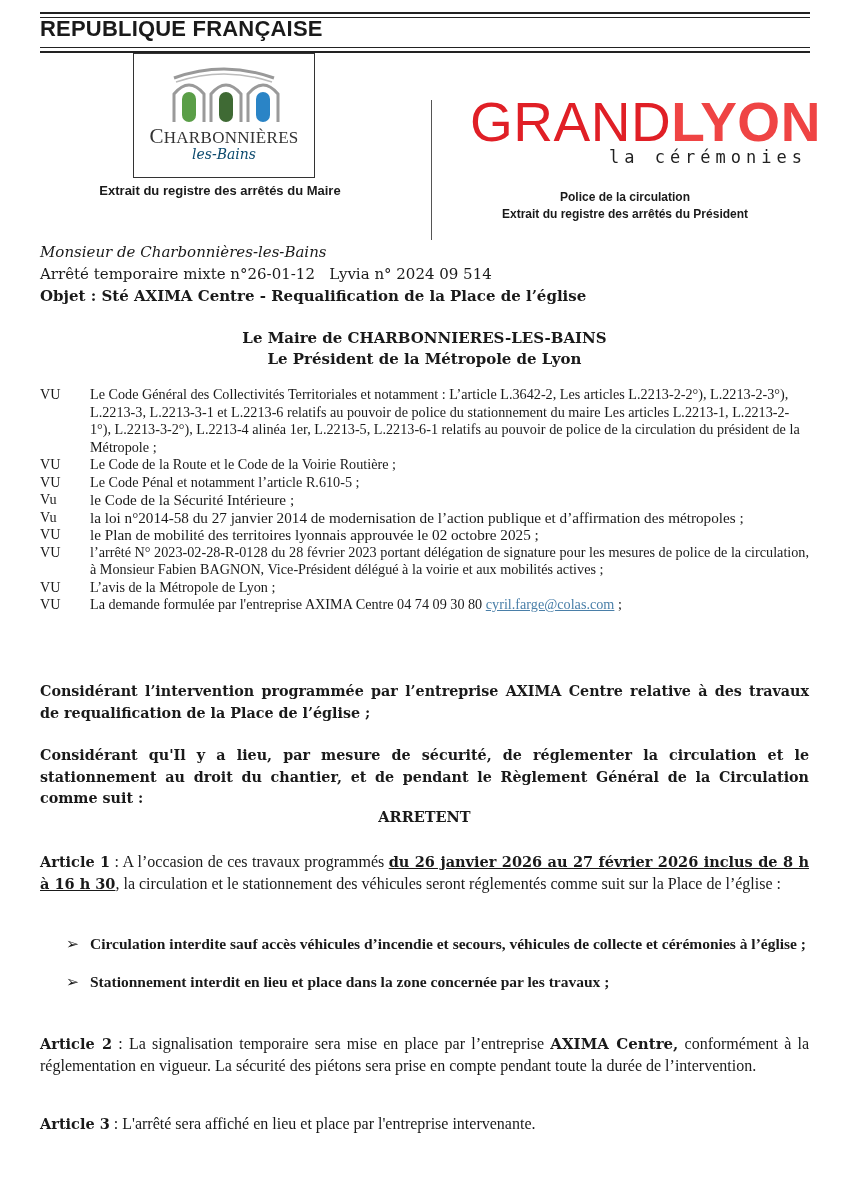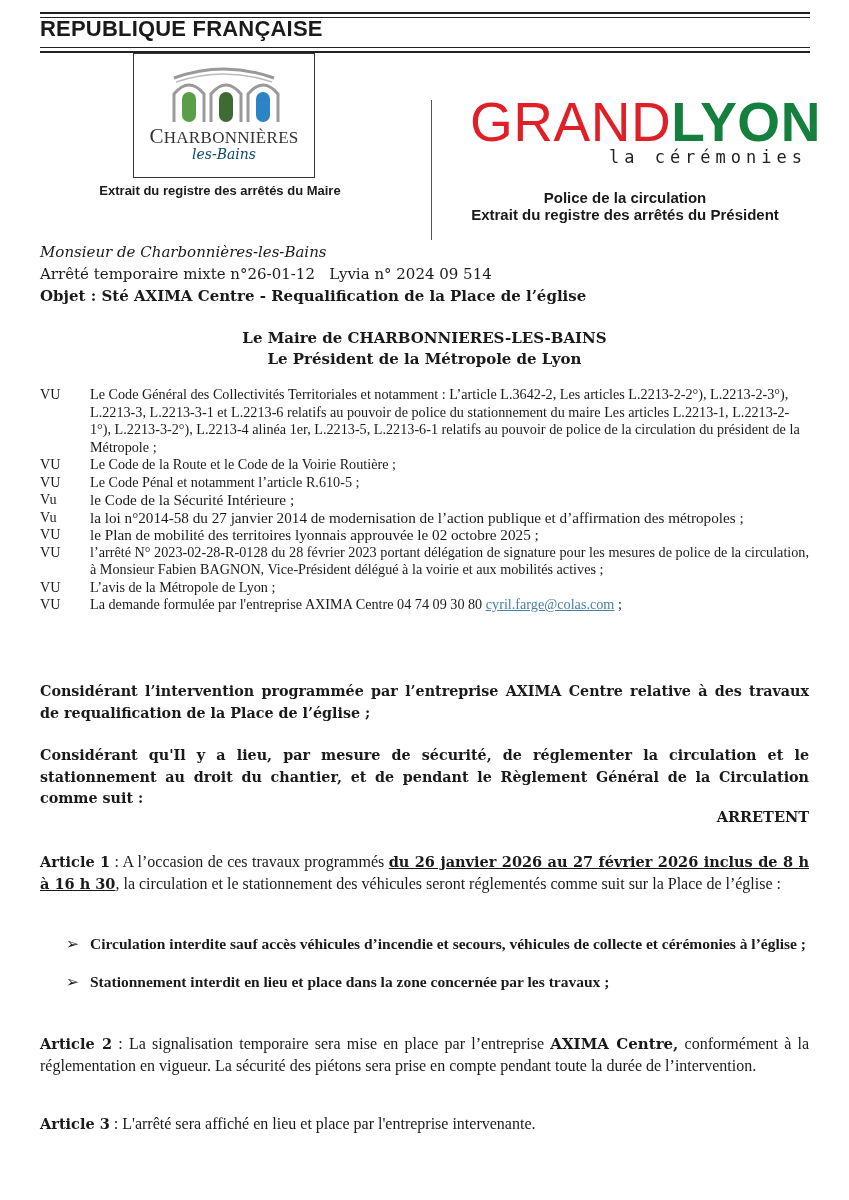--- a/index.html
+++ b/index.html
@@ -19,44 +19,44 @@
     .cb-name .big { font-size: 21px; }
     .cb-sub { position: absolute; left: 0; width: 180px; top: 92px; text-align: center; font-family: "DejaVu Serif", serif; font-style: italic; font-size: 14px; color: #0c4a6e; }
 
     .left-caption { position: absolute; left: 60px; width: 320px; top: 182px; text-align: center; font-size: 13px; font-weight: bold; line-height: 17px; }
     .vdivider { position: absolute; left: 431px; top: 100px; width: 1px; height: 140px; background: #555; }
 
     
     .gl-logo { position: absolute; left: 470px; top: 92px; width: 345px; height: 80px; }
     .gl-main { position: absolute; left: 0; top: 0; font-family: "Liberation Sans", sans-serif; font-size: 55px; line-height: 60px; letter-spacing: 0.5px; white-space: nowrap; }
     .gl-grand { color: #e01f26; font-weight: normal; }
-    .gl-lyon { color: #15803d; font-weight: bold; }
+    .gl-lyon { color: #ef4444; font-weight: bold; }
     .gl-sub { position: absolute; right: 8px; top: 55px; font-family: "DejaVu Sans Mono", monospace; font-size: 17px; letter-spacing: 5px; color: #222; }
 
-    .right-caption { position: absolute; left: 460px; width: 330px; top: 189px; text-align: center; font-size: 15px; font-weight: bold; line-height: 17px; }
+    .right-caption { position: absolute; left: 460px; width: 330px; top: 189px; text-align: center; font-size: 12px; font-weight: bold; line-height: 17px; }
 
     
     .doc { position: absolute; left: 40px; width: 769px; }
     .commune { top: 243px; font-style: italic; font-size: 15px; }
     .arrete-no { top: 265px; font-size: 15px; }
     .objet { top: 287px; font-size: 15px; font-weight: bold; }
     .authority { top: 328px; width: 769px; text-align: center; font-size: 15px; font-weight: bold; line-height: 21px; }
     .authority div { padding-left: 0; }
 
     .vu-list { top: 386px; font-family: "Liberation Serif", serif; font-size: 14.2px; line-height: 17.5px; }
     .vu-item { display: flex; margin: 0; }
     .vu-key { width: 50px; flex: 0 0 50px; }
     .vu-text { flex: 1; text-align: justify; }
     .vu-text.large { font-size: 15.2px; }
     .email-link { color: #4a7fa8; text-decoration: underline; }
 
     .consid { font-family: "DejaVu Serif", serif; font-weight: bold; font-size: 14.3px; line-height: 21.5px; text-align: justify; }
     .consid1 { top: 681px; }
     .consid2 { top: 745px; }
-    .arretent { top: 808px; text-align: right; font-family: "DejaVu Serif", serif; font-weight: bold; font-size: 14.5px; }
+    .arretent { top: 808px; text-align: center; font-family: "DejaVu Serif", serif; font-weight: bold; font-size: 14.5px; }
 
     .article { font-family: "Liberation Serif", serif; font-size: 16px; line-height: 22px; text-align: justify; }
     .article .lbl { font-family: "DejaVu Serif", serif; font-weight: bold; font-size: 14.5px; }
     .article1 { top: 851px; }
     .article1 .period { font-family: "DejaVu Serif", serif; font-weight: bold; font-size: 14.5px; text-decoration: underline; }
     .bullets { top: 933px; font-family: "Liberation Serif", serif; font-weight: bold; font-size: 15.5px; line-height: 21px; }
     .bullet { display: flex; margin-bottom: 17px; }
     .bullet-mark { width: 50px; flex: 0 0 50px; padding-left: 26px; box-sizing: border-box; font-weight: normal; }
     .bullet-text { flex: 1; text-align: justify; }
 

